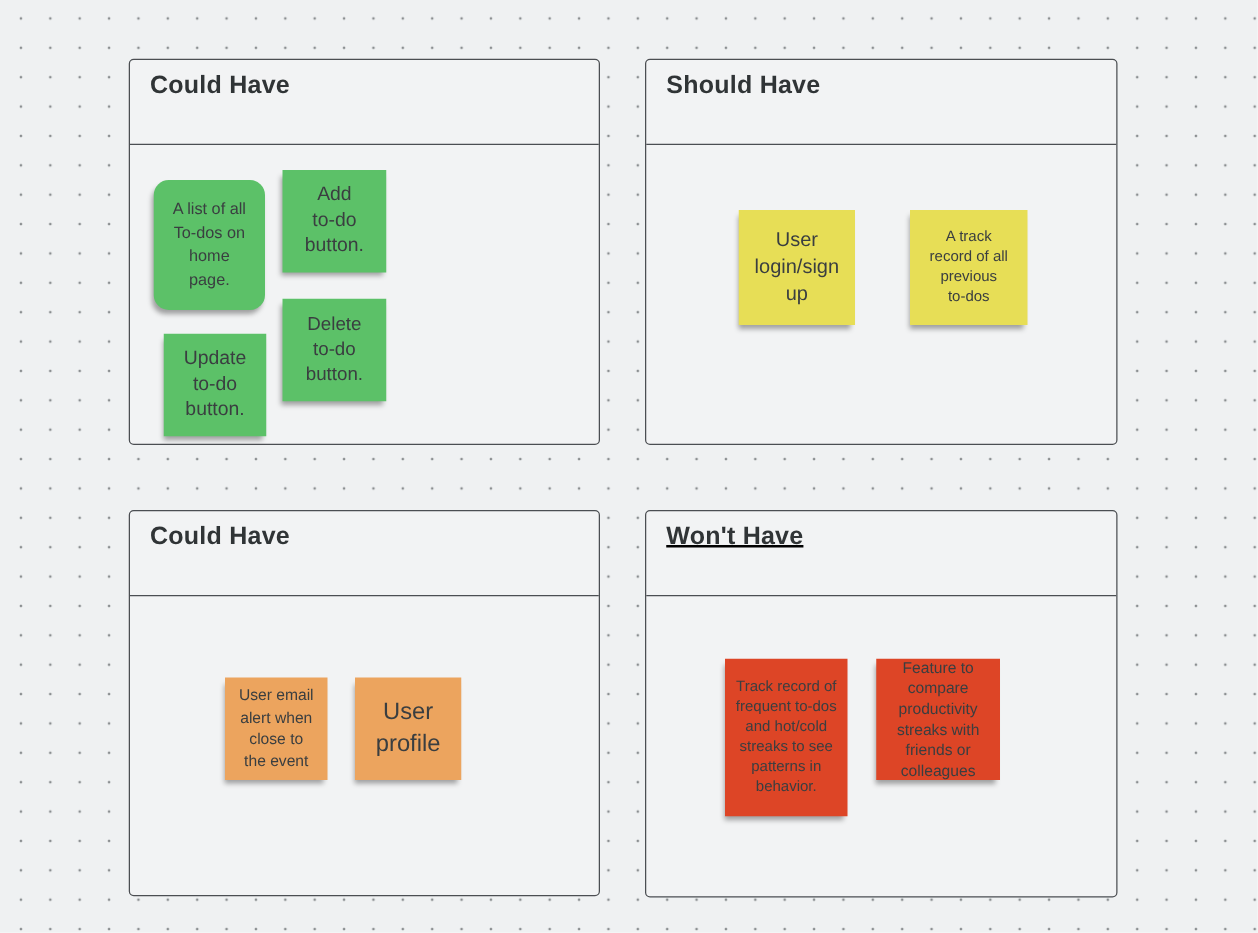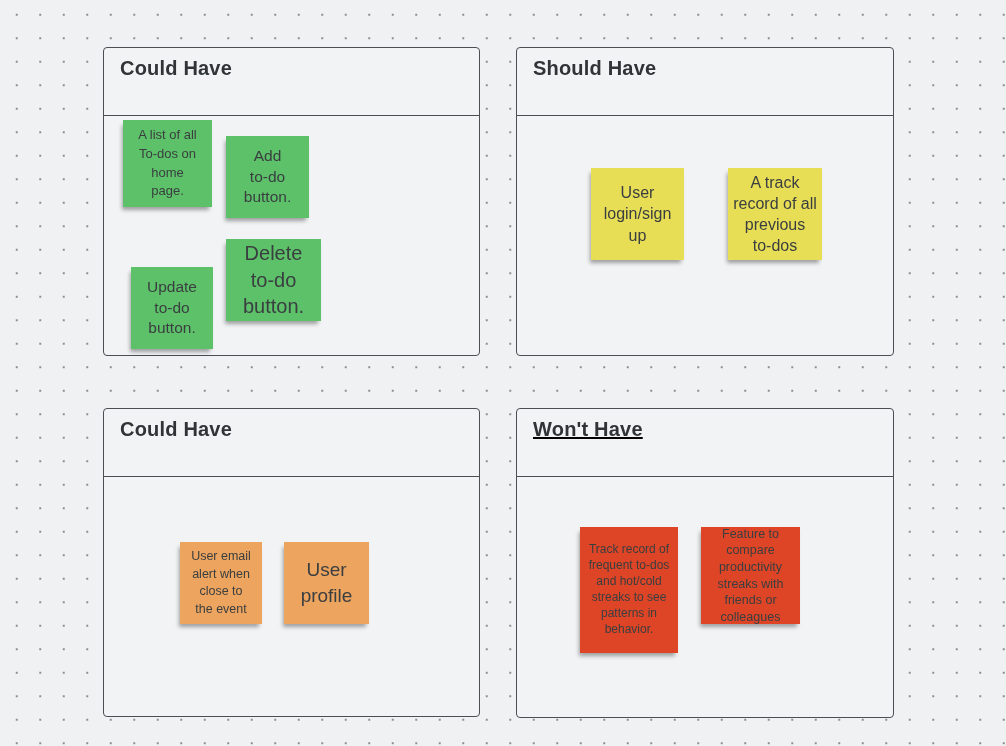--- a/index.html
+++ b/index.html
@@ -54,28 +54,28 @@
   .note-text {
     white-space: pre-line;
     width: 100%;
   }
   .green  { background: #5cc168; }
   .yellow { background: #e7de56; }
   .orange { background: #eca45e; }
   .red    { background: #dd4526; }
 
   
-  .m1 { left: 19px;  top: 72px;  width: 89px;  height: 87px;  font-size: 13px;   line-height: 1.45; }
+  .m1 { left: 19px;  top: 96px;  width: 89px;  height: 104px;  font-size: 13px;   line-height: 1.45; border-radius: 12px; }
   .m2 { left: 122px; top: 88px;  width: 83px;  height: 82px;  font-size: 15.5px; line-height: 1.32; }
   .m3 { left: 220px; top: 115px; width: 112px; height: 112px; font-size: 17px;   line-height: 1.32; }
   .m4 { left: 27px;  top: 191px; width: 82px;  height: 82px;  font-size: 15.5px; line-height: 1.32; margin-top: 28px; }
-  .m5 { left: 122px; top: 191px; width: 95px;  height: 82px;  font-size: 20px; line-height: 1.32; }
+  .m5 { left: 122px; top: 191px; width: 83px;  height: 82px;  font-size: 15px; line-height: 1.32; }
   
   .s1 { left: 74px;  top: 120px; width: 93px;  height: 92px;  font-size: 16px;   line-height: 1.32; }
-  .s2 { left: 211px; top: 120px; width: 94px;  height: 92px;  font-size: 16px; line-height: 1.32; }
+  .s2 { left: 211px; top: 120px; width: 94px;  height: 92px;  font-size: 12px; line-height: 1.32; }
   
   .c1 { left: 76px;  top: 133px; width: 82px;  height: 82px;  font-size: 12.5px; line-height: 1.4;  }
   .c2 { left: 180px; top: 133px; width: 85px;  height: 82px;  font-size: 19px;   line-height: 1.35; }
   
   .w1 { left: 63px;  top: 118px; width: 98px;  height: 126px;  font-size: 12px;   line-height: 1.33; }
   .w2 { left: 184px; top: 118px; width: 99px;  height: 97px;  font-size: 12.5px; line-height: 1.33; }
 </style>
 </head>
 <body>
 

